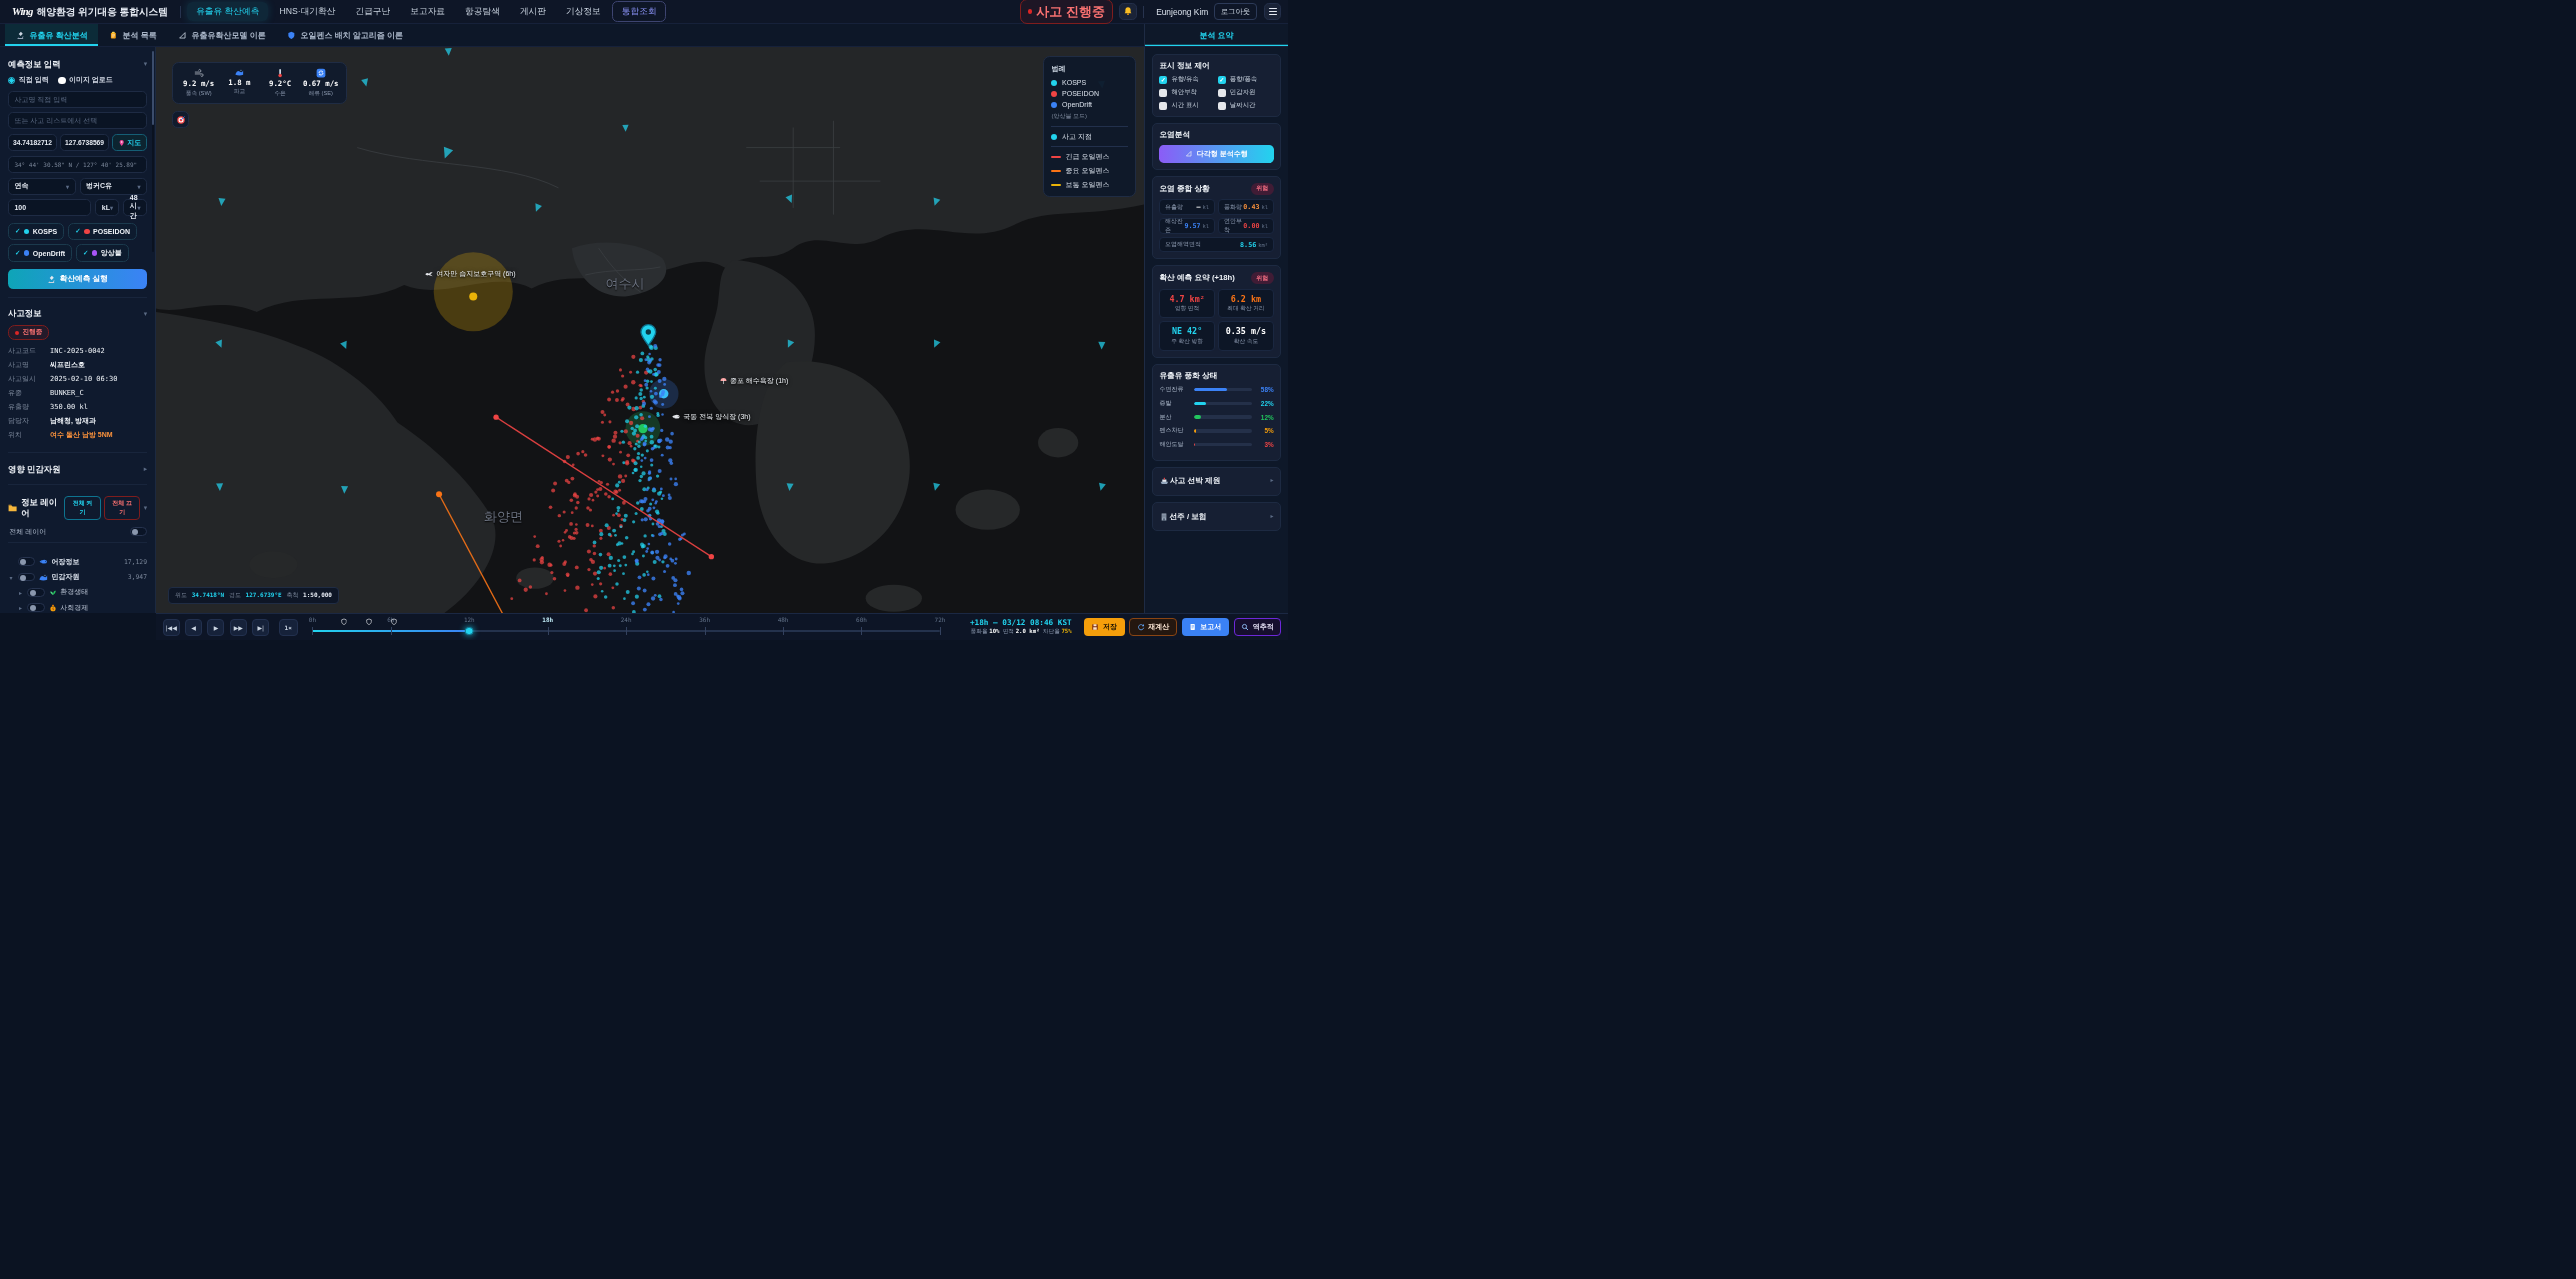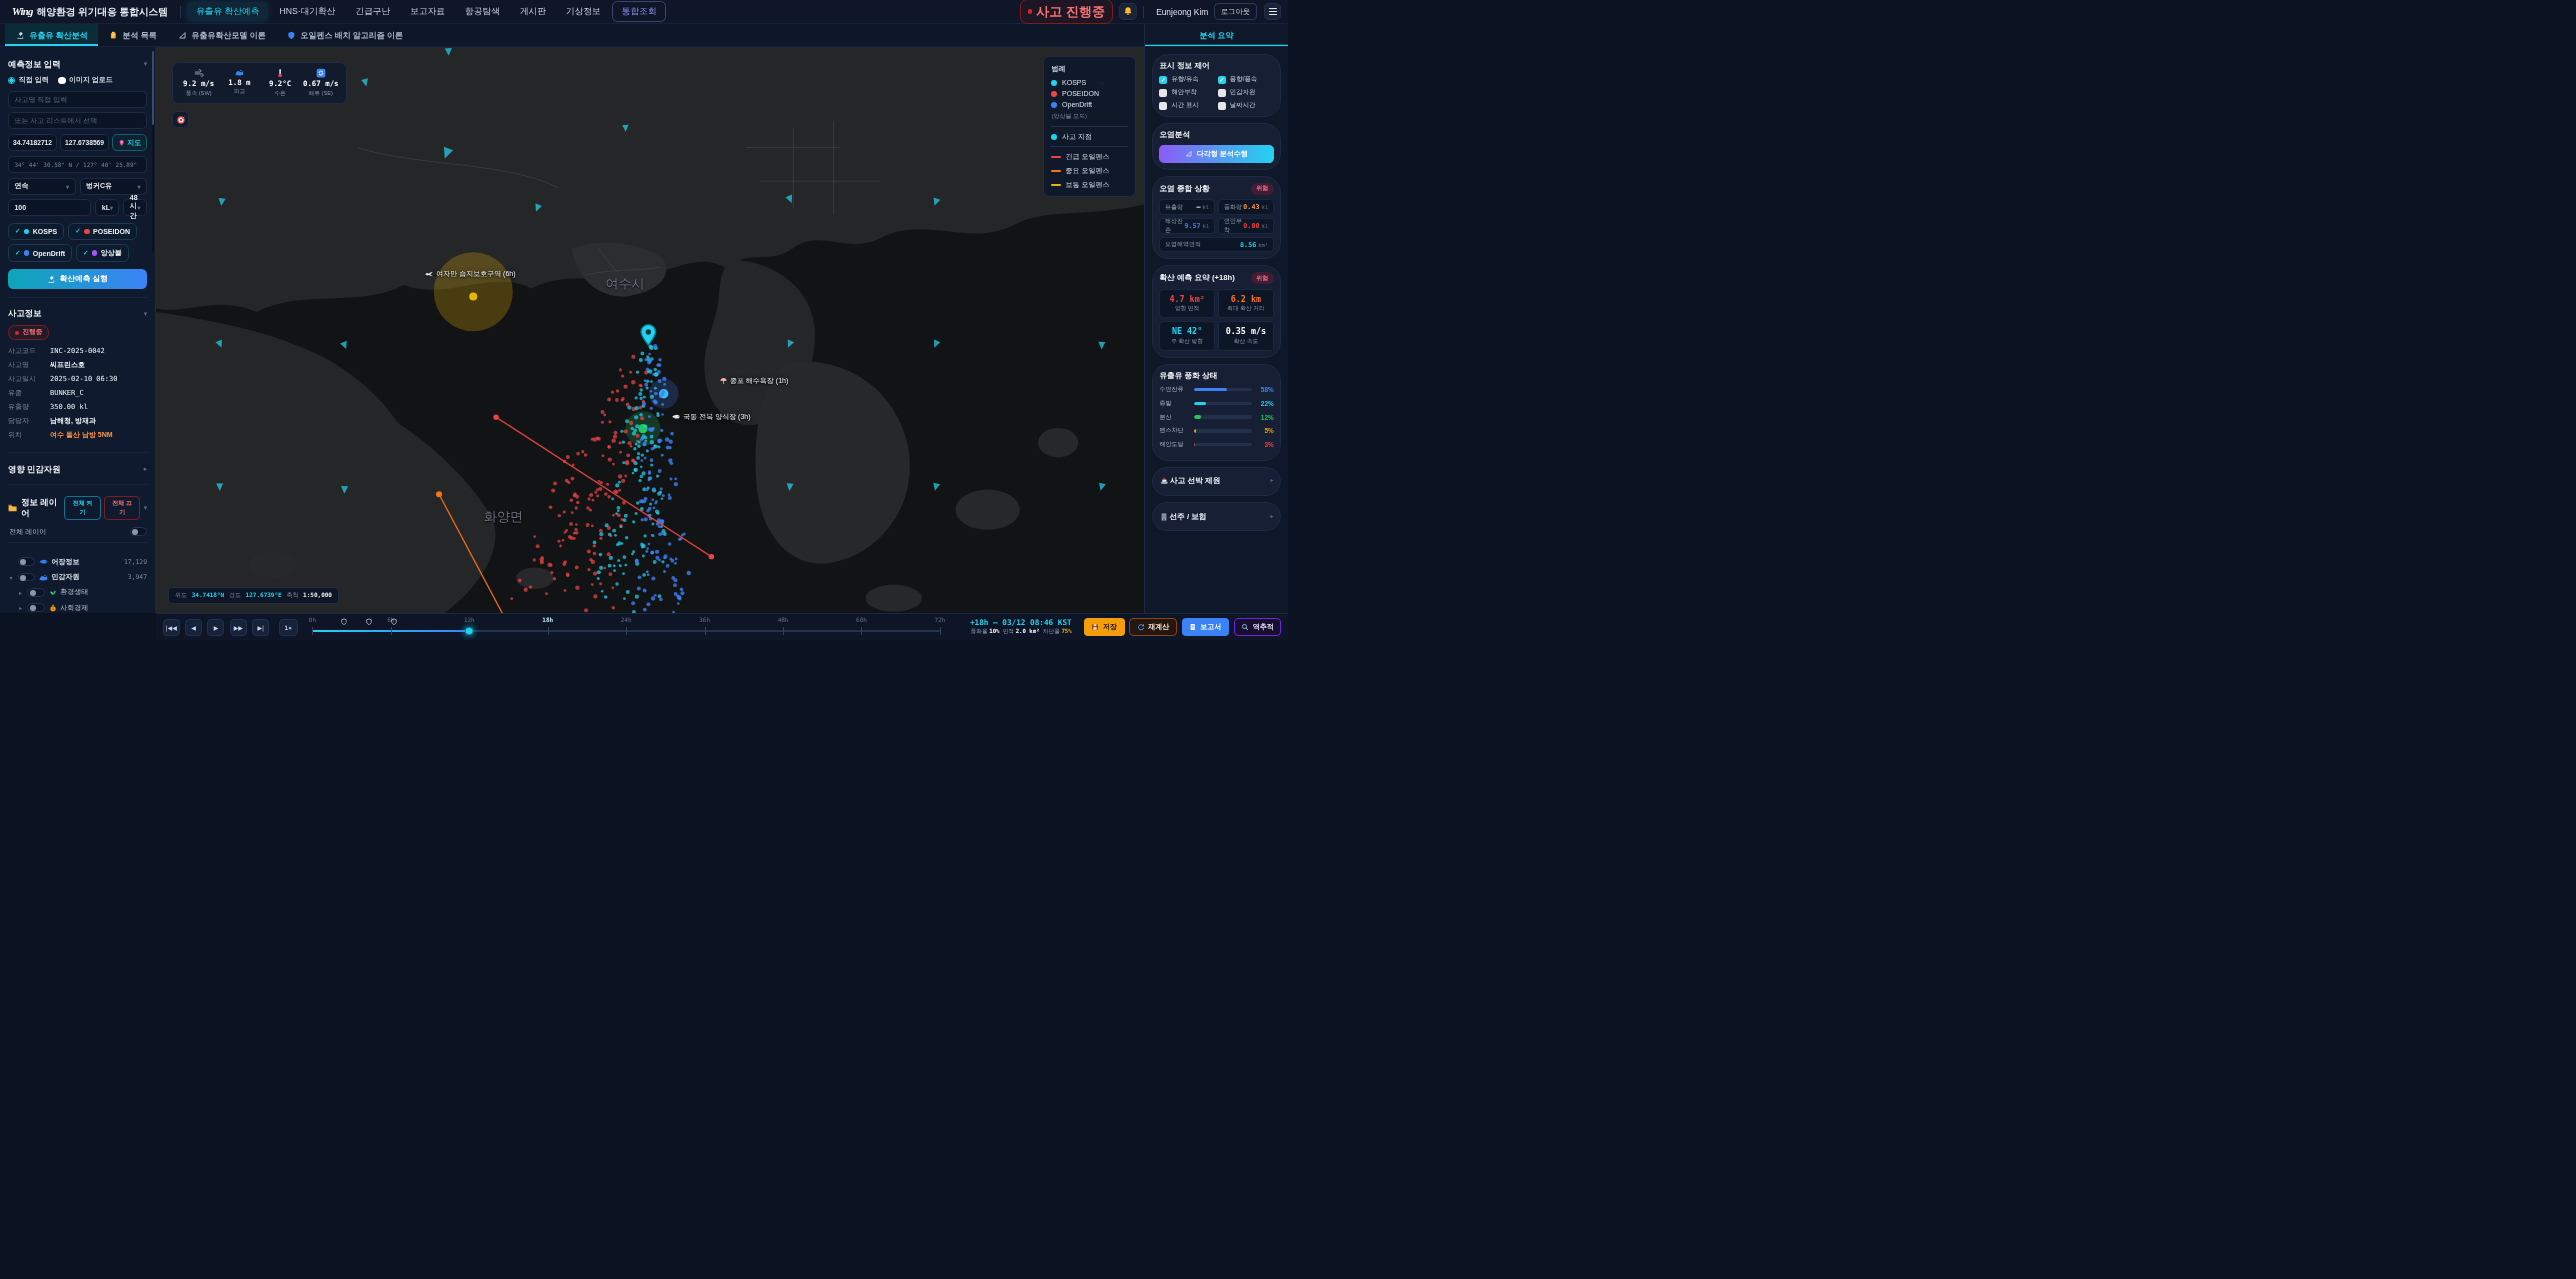--- a/index.html
+++ b/index.html
@@ -106,21 +106,21 @@
   .lg-item .lsw{width:9.4px;height:2px;border-radius:1.3px}
   .map-label{position:absolute;display:flex;align-items:center;gap:2.7px;font-size:7px;color:#f1f5f9;white-space:nowrap;text-shadow:0 0.7px 2px #000,0 0 4px #0009;z-index:4;transform:translateX(-50%)}
   .place{position:absolute;font-size:13px;color:#6b7280;z-index:3;text-shadow:0 0.7px 1.3px #000}
   .coord-pill{position:absolute;left:12px;bottom:9.4px;background:rgba(13,21,38,.92);border:0.7px solid #1f2c44;border-radius:4px;padding:2.7px 6px;display:flex;gap:4.7px;font-size:6px;align-items:baseline;z-index:5}
   .coord-pill .cl{color:#7a8699}
   .coord-pill .cv{color:var(--cyan);font-family:"DejaVu Sans Mono",monospace;font-weight:bold}
   .coord-pill .cs{color:#e5eaf2;font-family:"DejaVu Sans Mono",monospace;font-weight:bold}
 
   
   .right{width:144px;flex:0 0 144px;background:#0e1829;border-left:0.7px solid var(--line);padding:6.7px;display:flex;flex-direction:column;gap:6px;overflow:hidden}
-  .card{background:var(--card);border:0.7px solid #1d2a42;border-radius:16px;padding:6px 6.7px}
+  .card{background:var(--card);border:0.7px solid #1d2a42;border-radius:5px;padding:6px 6.7px}
   .card .c-head{display:flex;align-items:center;justify-content:space-between;margin-bottom:4.7px}
   .card .c-title{font-size:7.7px;font-weight:bold;color:#eef2f7}
   .risk{background:rgba(190,18,60,.25);color:#fb7185;font-size:6px;font-weight:bold;border-radius:6px;padding:1.3px 5.4px}
   .ck-grid{display:grid;grid-template-columns:1fr 1fr;gap:4px 2.7px}
   .ck-item{display:flex;align-items:center;gap:4px;font-size:6.4px;color:#cbd5e1;cursor:pointer}
   .ckbox{width:8px;height:8px;border-radius:2px;background:#e5e7eb;flex:0 0 8px;display:flex;align-items:center;justify-content:center}
   .ckbox.on{background:var(--cyan);color:#fff;font-size:6px;font-weight:bold}
   .poly-btn{width:100%;height:18px;border:none;border-radius:4.7px;background:linear-gradient(90deg,#8b5cf6,#22d3ee);color:#fff;font-weight:bold;font-size:7px;display:flex;align-items:center;justify-content:center;gap:4px;cursor:pointer;font-family:inherit}
   .st-grid{display:grid;grid-template-columns:1fr 1fr;gap:3.4px}
   .st-row{background:var(--card2);border:0.7px solid #1a2740;border-radius:4px;height:15.4px;display:flex;align-items:center;justify-content:space-between;padding:0 4.7px;font-size:6px}

